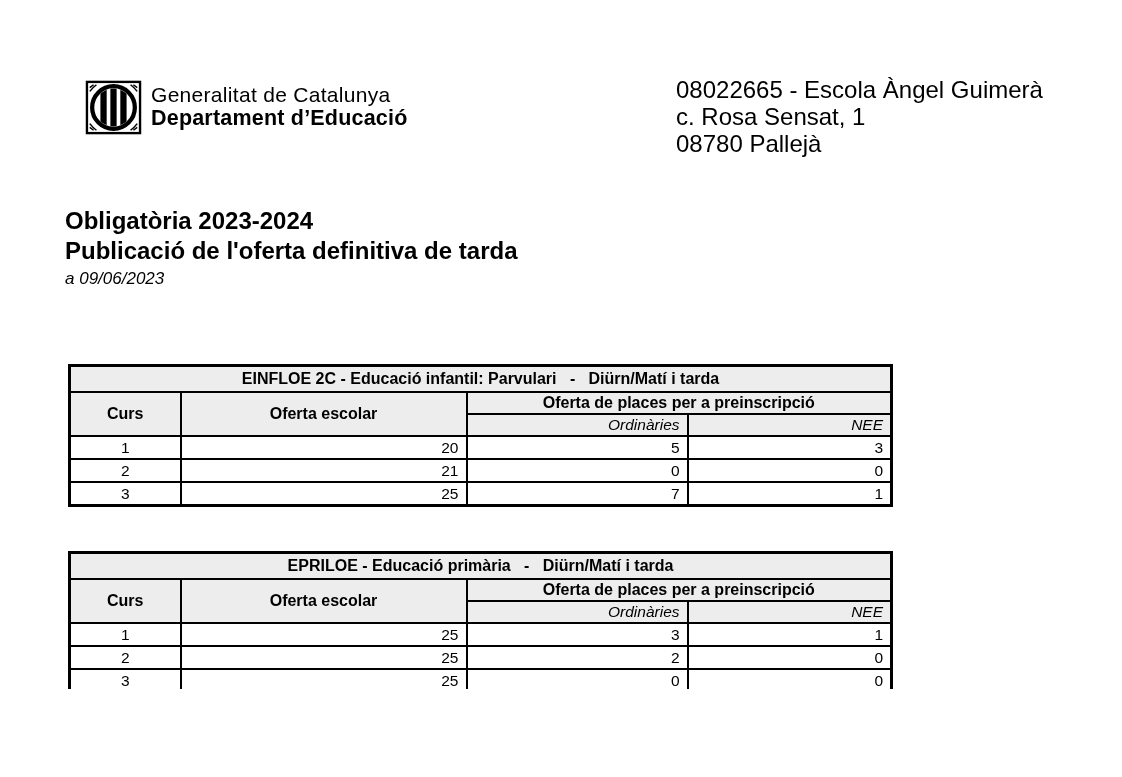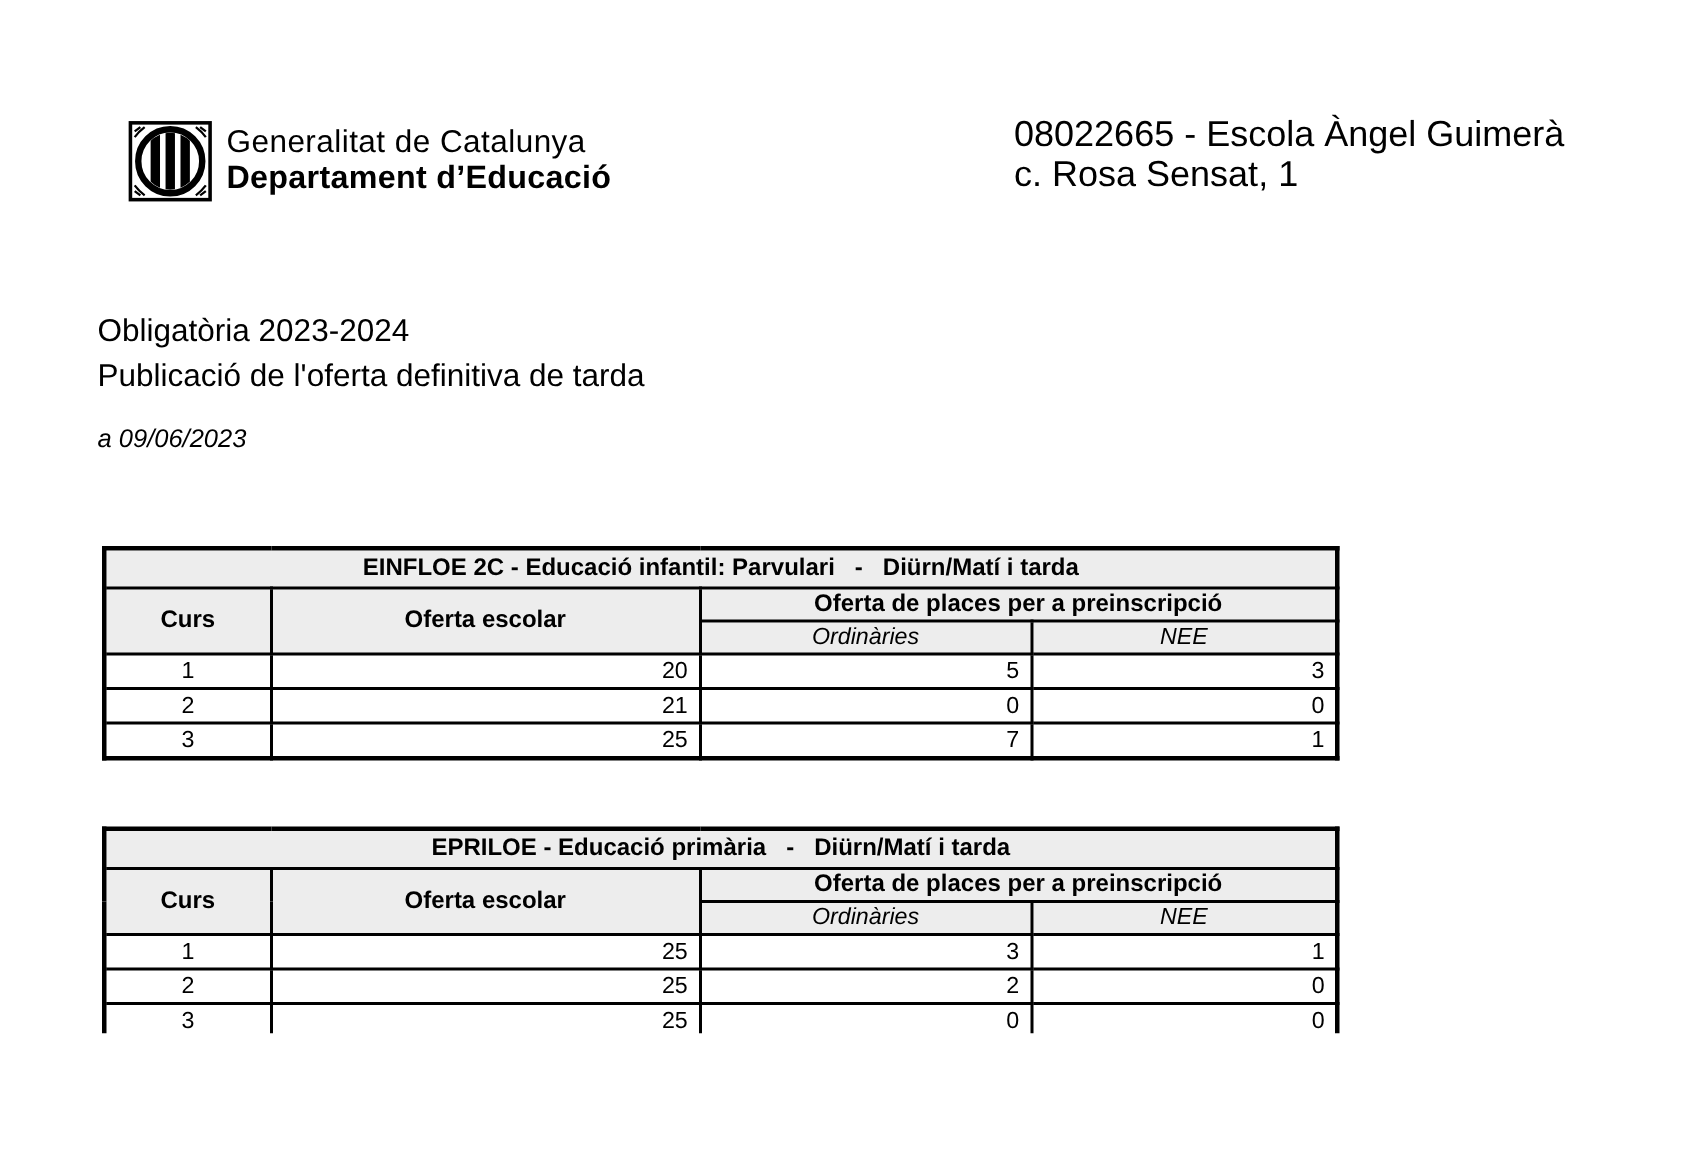--- a/index.html
+++ b/index.html
@@ -18,22 +18,22 @@
   .brand-logo { width: 57px; height: 55px; flex: 0 0 auto; }
   .brand-text { margin-left: 9px; padding-top: 3px; }
   .brand-org { font-size: 21px; line-height: 23px; letter-spacing: 0.3px; }
   .brand-dept { font-size: 21.5px; line-height: 24px; font-weight: bold; letter-spacing: 0.2px; }
 
   
   .school { position: absolute; left: 676px; top: 76px; font-size: 24px; line-height: 27px; }
 
   
   .doc-titles { position: absolute; left: 65px; top: 206px; }
-  .doc-title { font-size: 21px; font-weight: normal; line-height: 30px; }
-  .doc-date { font-size: 17px; font-style: italic; line-height: 26px; margin-top: 14px; }
+  .doc-title { font-size: 24px; font-weight: bold; line-height: 30px; }
+  .doc-date { font-size: 17px; font-style: italic; line-height: 26px; margin-top: 0; }
 
   
   .offer-table {
     position: absolute;
     left: 68px;
     width: 822px;
     border-collapse: collapse;
     table-layout: fixed;
     border: 3px solid #000;
     font-size: 15.5px;
@@ -52,21 +52,21 @@
   }
   .offer-table thead th { background: #ededed; }
   .t-title {
     font-size: 16px;
     font-weight: bold;
     text-align: center;
     height: 24px;
     white-space: pre;
   }
   .h-main { font-size: 16px; font-weight: bold; text-align: center; height: 20px; }
-  .h-sub  { font-size: 15.5px; font-weight: normal; font-style: italic; text-align: center; height: 20px; }
+  .h-sub  { font-size: 15.5px; font-weight: normal; font-style: italic; text-align: right; height: 20px; }
   .offer-table td { height: 21px; background: #fff; }
   .cell-center { text-align: center; }
   .cell-right  { text-align: right; }
 </style>
 </head>
 <body>
 
 <div class="page">
 
   <div class="brand">
@@ -95,20 +95,21 @@
     </svg>
     <div class="brand-text">
       <div class="brand-org">Generalitat de Catalunya</div>
       <div class="brand-dept">Departament d’Educació</div>
     </div>
   </div>
 
   <div class="school">
     <div>08022665 - Escola Àngel Guimerà</div>
     <div>c. Rosa Sensat, 1</div>
+    <div>08780 Pallejà</div>
   </div>
 
   <div class="doc-titles">
     <div class="doc-title">Obligatòria 2023-2024</div>
     <div class="doc-title">Publicació de l'oferta definitiva de tarda</div>
     <div class="doc-date">a 09/06/2023</div>
   </div>
 
   <table class="offer-table t1">
     <colgroup>

